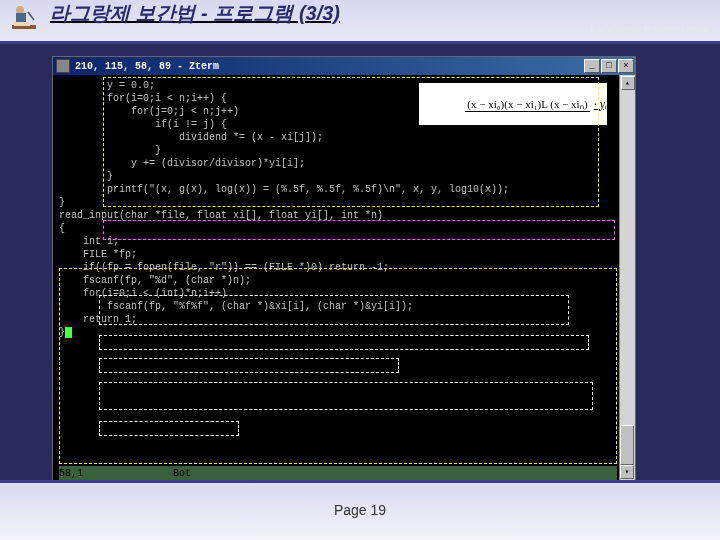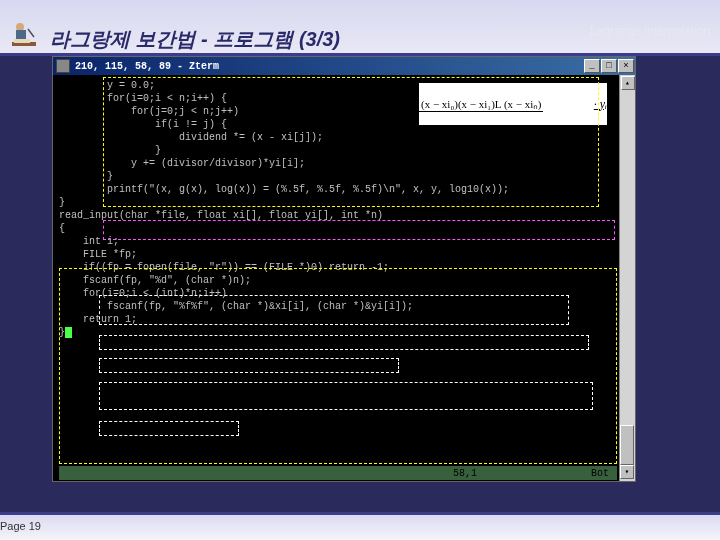--- a/index.html
+++ b/index.html
@@ -5,26 +5,27 @@
   * { margin: 0; padding: 0; box-sizing: border-box; }
   body {
     width: 720px;
     height: 540px;
     font-family: Arial, sans-serif;
     background: #2a2a5c;
     position: relative;
     overflow: hidden;
   }
   .header-band {
-    height: 56px;
+    height: 44px;
     background: linear-gradient(to bottom, #d8d8f0 0%, #e8e8f5 100%);
     border-bottom: 3px solid #3c3c8c;
     display: flex;
-    align-items: flex-end;
+    align-items: flex-start;
     position: relative;
+    text-decoration: underline;
   }
   .icon-box {
     width: 36px;
     height: 36px;
     margin-left: 6px;
     margin-right: 8px;
     position: relative;
   }
   .title-text {
     font-size: 20px;
@@ -108,24 +109,23 @@
     position: absolute;
     bottom: 1px;
     left: 6px;
     right: 18px;
     height: 14px;
     background: #38603c;
     color: #000;
     font-family: "Courier New", monospace;
     font-size: 10px;
     display: flex;
-    justify-content: flex-end;
     align-items: center;
     padding-right: 8px;
-    gap: 114px;
+    gap: 90px;
   }
   .scrollbar {
     position: absolute;
     right: 0;
     top: 0;
     bottom: 0;
     width: 16px;
     background: #d4d4d4;
     border-left: 1px solid #888;
   }
@@ -157,21 +157,21 @@
     position: absolute;
     right: 28px;
     top: 8px;
     width: 188px;
     height: 42px;
     background: #fff;
     font-family: 'Times New Roman', serif;
     font-size: 12px;
     display: flex;
     align-items: center;
-    justify-content: space-between;
+    justify-content: flex-end;
     color: #000;
   }
   .frac {
     display: inline-flex;
     flex-direction: column;
     align-items: center;
     margin-right: 4px;
   }
   .frac .num-f, .frac .den-f {
     padding: 0 2px;
@@ -179,25 +179,25 @@
     font-size: 11px;
     white-space: nowrap;
   }
   .frac .num-f { border-bottom: 1px solid #000; }
   .yi { font-style: italic; font-size: 12px; text-decoration: underline; }
   .page-footer {
     position: absolute;
     bottom: 0;
     left: 0;
     right: 0;
-    height: 28px;
-    display: flex;
-    align-items: center;
-    justify-content: flex-start;
-    font-size: 11px;
+    height: 60px;
+    display: flex;
+    align-items: center;
+    justify-content: center;
+    font-size: 14px;
     color: #333;
     background: linear-gradient(to bottom, #d8d8f0, #f4f4fa);
   }
   .page-footer::before {
     content: "";
     position: absolute;
     left: 0;
     top: 0;
     right: 0;
     height: 1px;

